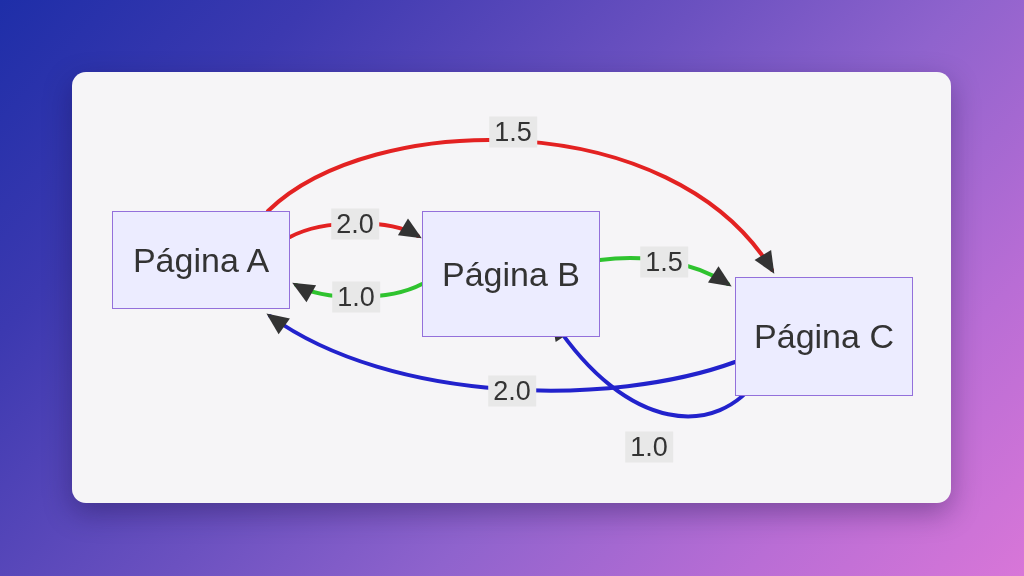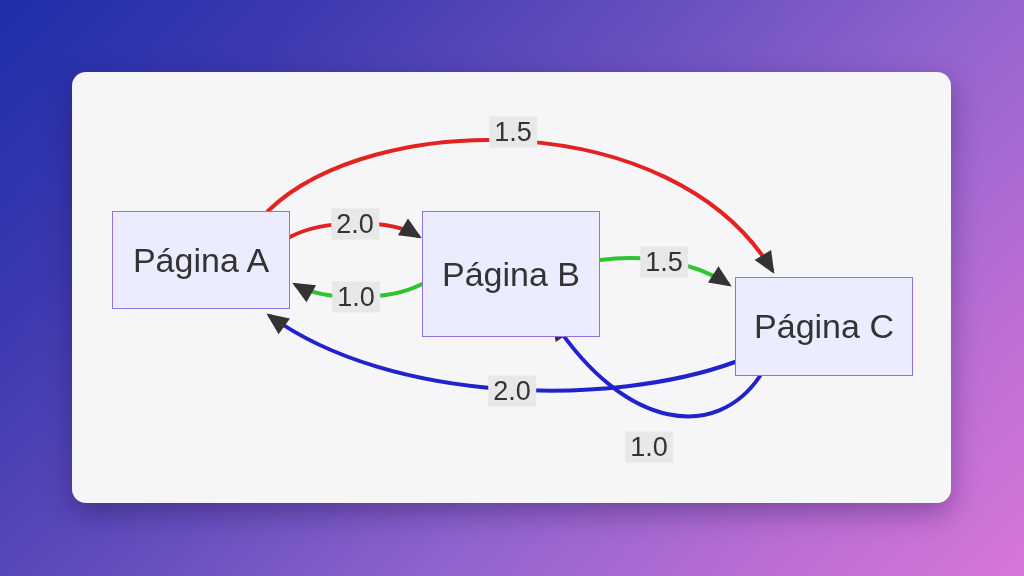--- a/index.html
+++ b/index.html
@@ -86,21 +86,21 @@
 
       <path class="edge" d="M663,290 C540,335 320,332 198,244" marker-end="url(#arrowhead)" stroke="#2222cc"></path>
 
       <path class="edge" d="M688,304 C645,368 555,360 482,250" marker-end="url(#arrowhead)" stroke="#2222cc"></path>
     </svg>
 
     <div class="node" style="left:40px; top:139px; width:178px; height:98px;">Página A</div>
 
     <div class="node" style="left:350px; top:139px; width:178px; height:126px;">Página B</div>
 
-    <div class="node" style="left:663px; top:205px; width:178px; height:99px;">Página C</div>
+    <div class="node" style="left:663px; top:205px; width:178px; height:119px;">Página C</div>
 
     <div class="edge-label" style="left:441px; top:60px;">1.5</div>
 
     <div class="edge-label" style="left:283px; top:152px;">2.0</div>
 
     <div class="edge-label" style="left:284px; top:225px;">1.0</div>
 
     <div class="edge-label" style="left:592px; top:190px;">1.5</div>
 
     <div class="edge-label" style="left:440px; top:319px;">2.0</div>

